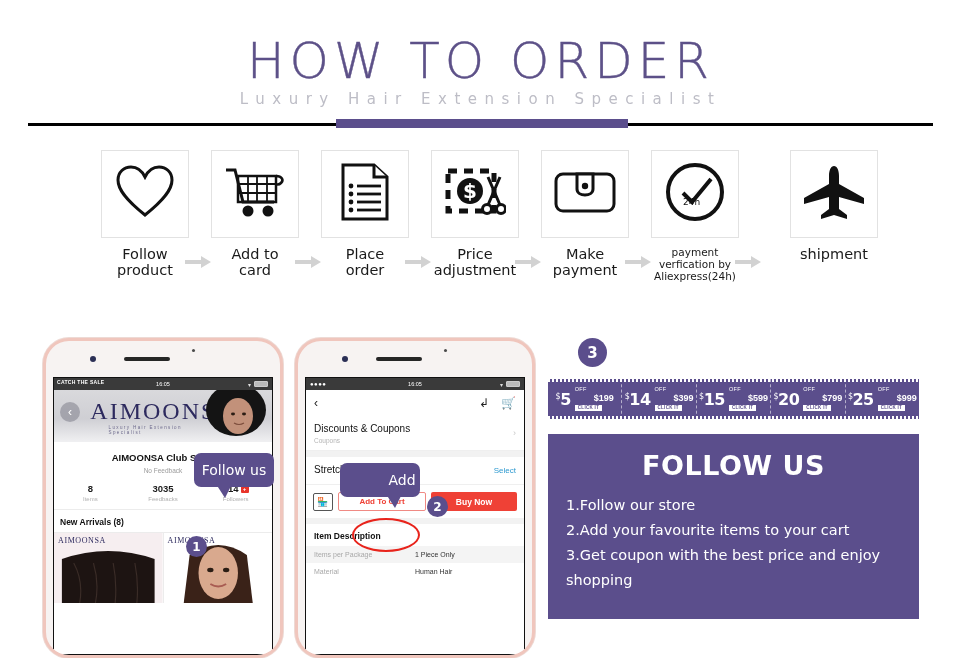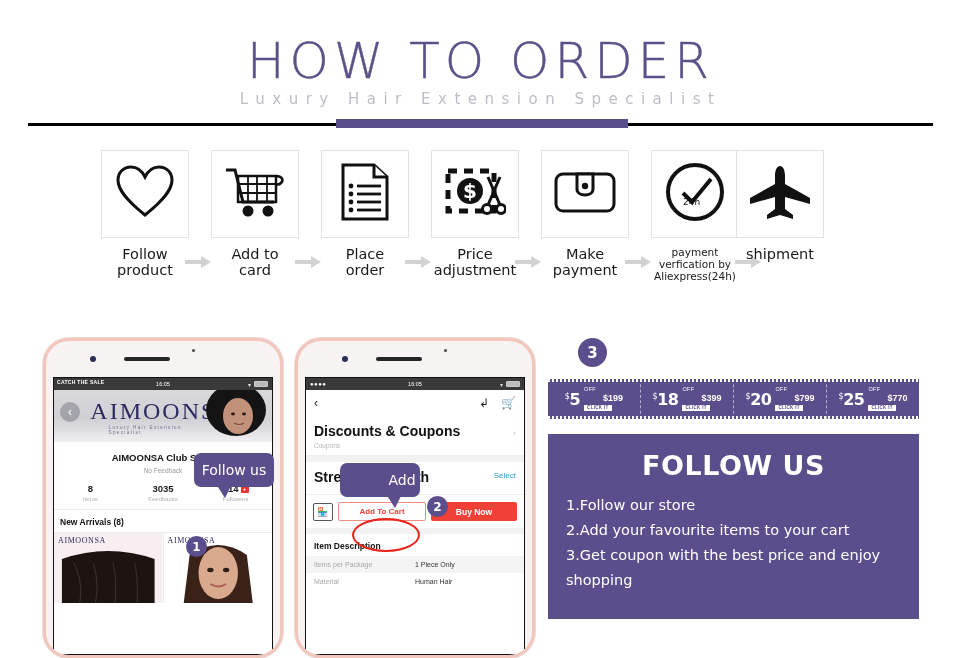--- a/index.html
+++ b/index.html
@@ -165,21 +165,21 @@
     font-family: "Liberation Serif", serif; font-size: 8px;
     letter-spacing: 0.6px; color: #2d2a5e;
   }
 
   
   .detail-bar {
     display: flex; align-items: center; justify-content: space-between;
     padding: 6px 8px; font-size: 12px; color: #222;
   }
   .row-block { padding: 7px 8px 6px 8px; border-bottom: 1px solid #efefef; position: relative; }
-  .row-title { font-size: 14px; font-weight: bold; color: #111; }
+  .row-title { font-size: 10px; font-weight: normal; color: #111; }
   .row-sub { font-size: 6.5px; color: #b5b5b5; margin-top: 3px; }
   .row-chevron { position: absolute; right: 8px; top: 12px; color: #c8c8c8; font-size: 9px; }
   .spacer-gray { height: 6px; background: #f2f2f2; }
   .row-select {
     position: absolute; right: 8px; top: 9px;
     font-size: 8px; color: #2e9ad0;
   }
   .cart-row { display: flex; align-items: center; gap: 5px; padding: 7px 7px; }
   .shop-ico {
     width: 20px; height: 18px; border: 1px solid #555; border-radius: 2px;
@@ -431,21 +431,21 @@
         <div>Aliexpress(24h)</div>
       </div>
     </div>
 
     <div class="arrow" style="left:735px;">
       <svg width="26" height="12" viewBox="0 0 26 12">
           <path d="M0 4 H16 V0 L26 6 L16 12 V8 H0 Z" fill="#d2d2d2"></path>
         </svg>
     </div>
 
-    <div class="step" style="left:732px;">
+    <div class="step" style="left:786px;">
       <div class="step-box">
         <span>
           <svg width="64" height="56" viewBox="0 0 64 56">
             <path d="M32 2 C35 2 37 6 37 12 V20 L62 34 V40 L37 33 V45 L45 51 V55 L32 51 L19 55 V51 L27 45 V33 L2 40 V34 L27 20 V12 C27 6 29 2 32 2 Z" fill="#111"></path>
           </svg>
         </span>
       </div>
       <div class="step-label">
         <div>shipment</div>
       </div>
@@ -615,48 +615,58 @@
       </div>
       <div class="coupon-right">
         <span class="coupon-off">OFF</span>
         <span class="coupon-min">$199</span>
         <span class="coupon-click">CLICK IT</span>
       </div>
     </div>
 
     <div class="coupon">
       <div class="coupon-amt">
-        <sup>$</sup><span>18</span>
+        <sup>$</sup><span>14</span>
       </div>
       <div class="coupon-right">
         <span class="coupon-off">OFF</span>
         <span class="coupon-min">$399</span>
         <span class="coupon-click">CLICK IT</span>
       </div>
     </div>
 
+    <div class="coupon">
+      <div class="coupon-amt">
+        <sup>$</sup><span>15</span>
+      </div>
+      <div class="coupon-right">
+        <span class="coupon-off">OFF</span>
+        <span class="coupon-min">$599</span>
+        <span class="coupon-click">CLICK IT</span>
+      </div>
+    </div>
 
     <div class="coupon">
       <div class="coupon-amt">
         <sup>$</sup><span>20</span>
       </div>
       <div class="coupon-right">
         <span class="coupon-off">OFF</span>
         <span class="coupon-min">$799</span>
         <span class="coupon-click">CLICK IT</span>
       </div>
     </div>
 
     <div class="coupon">
       <div class="coupon-amt">
         <sup>$</sup><span>25</span>
       </div>
       <div class="coupon-right">
         <span class="coupon-off">OFF</span>
-        <span class="coupon-min">$770</span>
+        <span class="coupon-min">$999</span>
         <span class="coupon-click">CLICK IT</span>
       </div>
     </div>
   </div>
 
   <div class="followpanel">
     <div class="fp-title">FOLLOW US</div>
     <div class="fp-line">1.Follow our store</div>
     <div class="fp-line">2.Add your favourite items to your cart</div>
     <div class="fp-line">3.Get coupon with the best price and enjoy</div>

